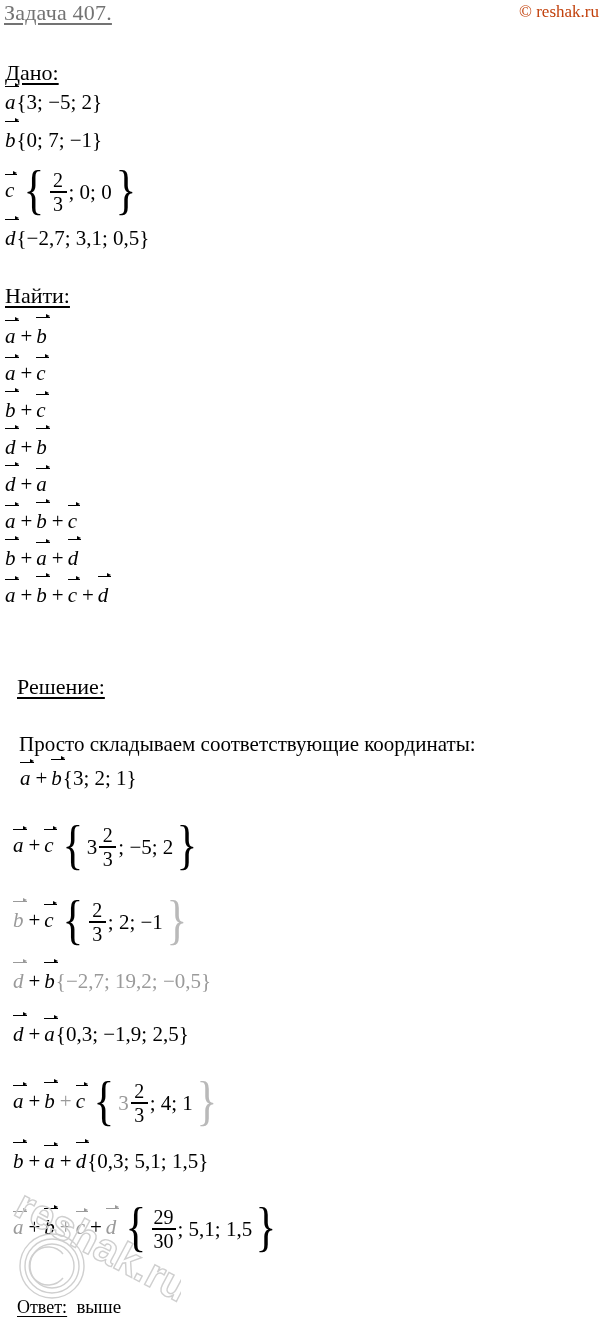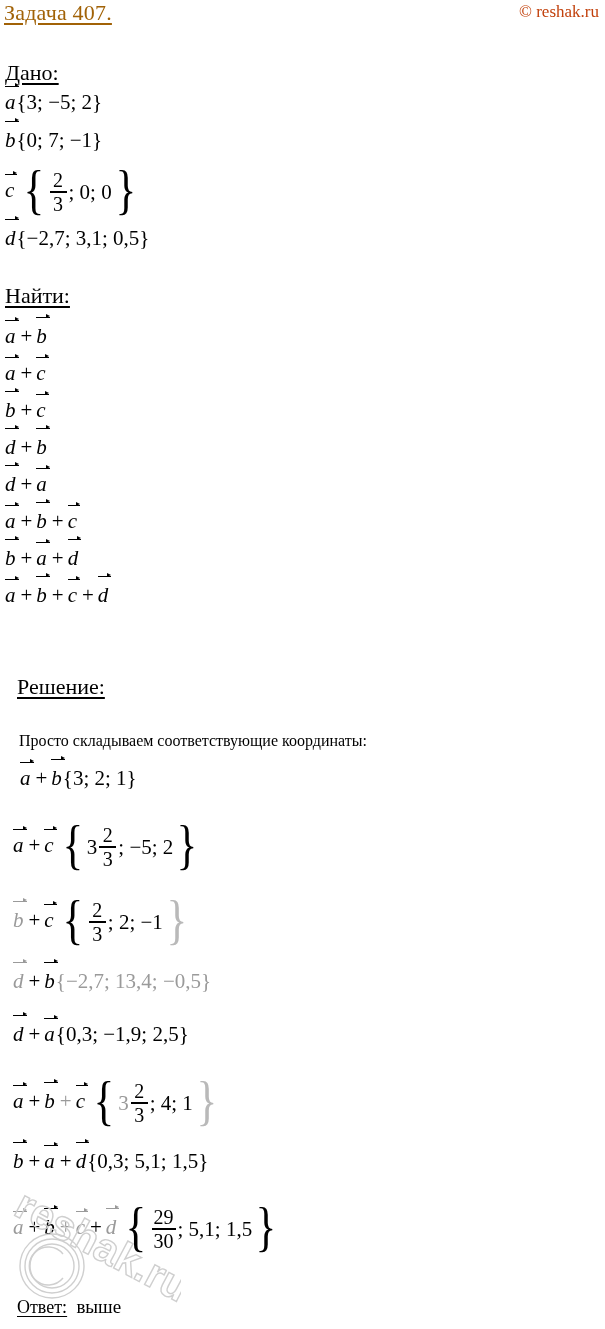--- a/index.html
+++ b/index.html
@@ -17,21 +17,21 @@
   
   #header {
     position: relative;
     height: 28px;
   }
   #task-link {
     position: absolute;
     left: 4px;
     top: 0px;
     font-size: 22px;
-    color: #a16207;
+    color: #737373;
     text-decoration: underline;
     text-underline-offset: 3px;
     letter-spacing: 0.2px;
     white-space: nowrap;
     cursor: pointer;
   }
   #copyright {
     position: absolute;
     right: 6px;
     top: 2px;
@@ -55,21 +55,21 @@
     font-size: 22px;
     text-decoration: underline;
     text-underline-offset: 3px;
     white-space: nowrap;
   }
   .sect.indent { left: 17px; }
 
   .prose {
     position: absolute;
     left: 19px;
-    font-size: 16px;
+    font-size: 21px;
     white-space: nowrap;
   }
 
   
   .v {
     position: relative;
     display: inline-block;
     font-style: italic;
     font-family: "Liberation Serif", serif;
     padding-right: 1px;
@@ -254,21 +254,21 @@
         <span class="bar"></span>
         <span class="den">3</span>
       </span>
       <span class="nums">; 2; −1</span>
     </span>
     <span class="brace fade2">}</span>
   </span>
 </div>
 
 <div class="mathline" style="left:13px; top:971px">
-  <span class="v tall fade">d</span><span class="op">+</span><span class="v tall">b</span><span class="nums fade">{−2,7; 13,4; −0,5}</span>
+  <span class="v tall fade">d</span><span class="op">+</span><span class="v tall">b</span><span class="nums fade">{−2,7; 19,2; −0,5}</span>
 </div>
 
 <div class="mathline" style="left:13px; top:1024px">
   <span class="v tall">d</span><span class="op">+</span><span class="v">a</span><span class="nums">{0,3; −1,9; 2,5}</span>
 </div>
 
 <div class="mathline" style="left:13px; top:1081px">
   <span class="v">a</span><span class="op">+</span><span class="v tall">b</span><span class="op fade">+</span><span class="v">c</span>
   <span class="grp">
     <span class="brace">{</span>

